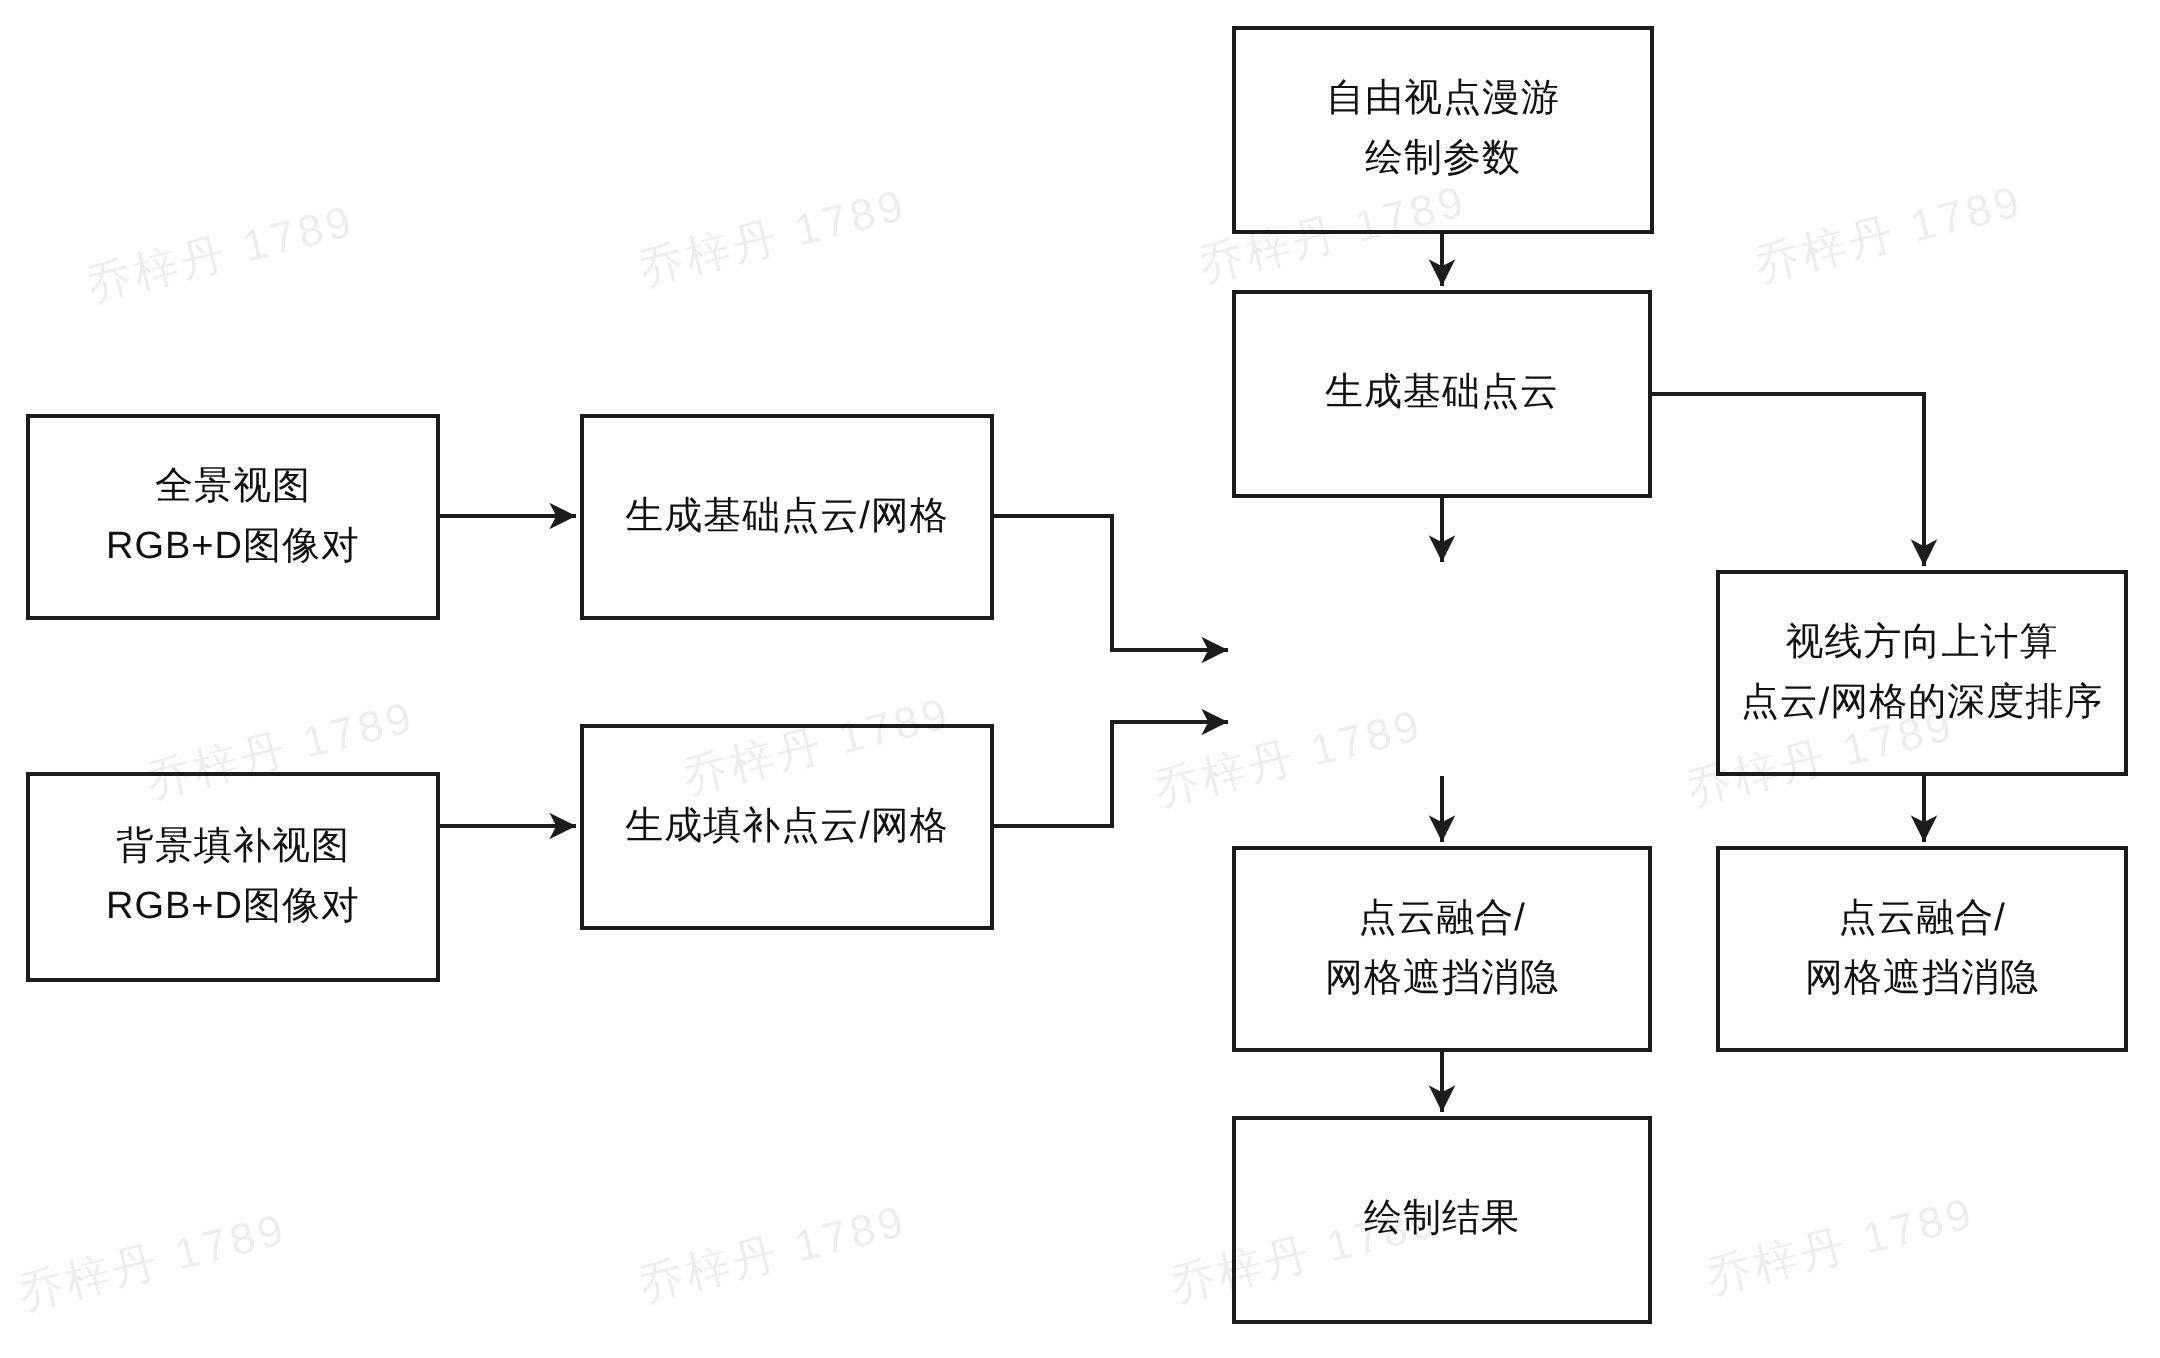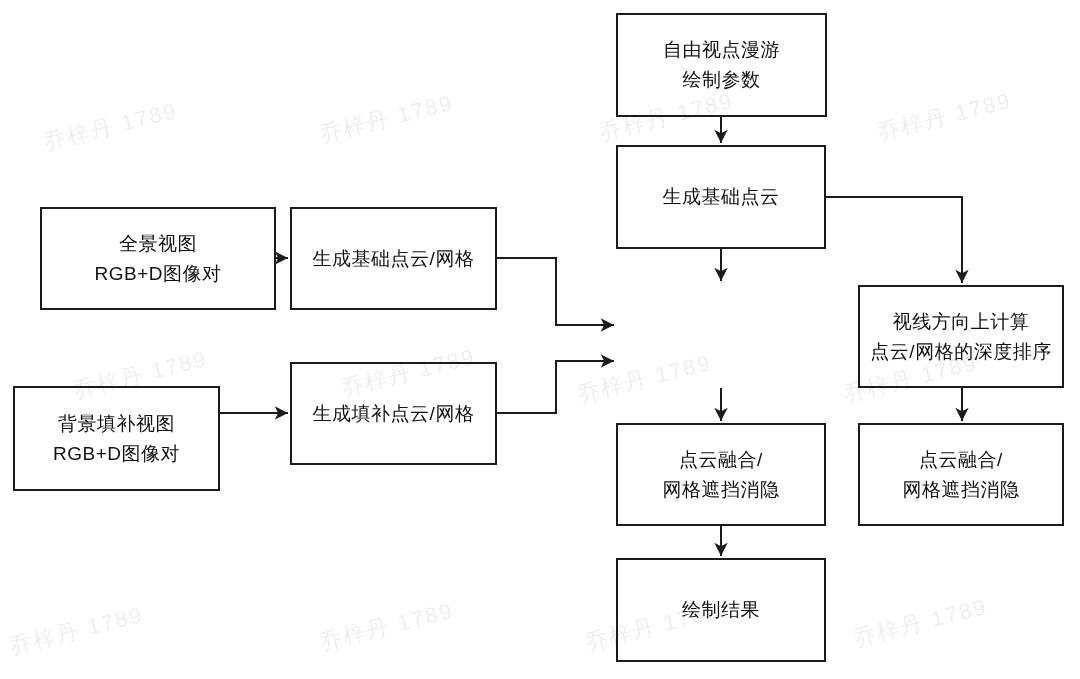--- a/index.html
+++ b/index.html
@@ -16,21 +16,21 @@
     display:flex; align-items:center; justify-content:center;
     text-align:center; z-index:2;
   }
   .node .lbl {
     white-space:pre-line; font-size:19px; line-height:30px;
     color:#111111; letter-spacing:0.5px;
   }
   
   .n-params   { left:616px; top:13px;  width:211px; height:104px; }
   .n-frustum  { left:616px; top:145px; width:210px; height:104px; }
-  .n-pano     { left:13px;  top:207px; width:236px; height:103px;margin-left:27px; }
+  .n-pano     { left:13px;  top:207px; width:207px; height:103px; }
   .n-bgfill   { left:13px;  top:362px; width:207px; height:105px;margin-top:24px; }
   .n-genbase  { left:290px; top:207px; width:207px; height:103px; }
   .n-genfill  { left:290px; top:362px; width:207px; height:103px; }
   .n-render   { left:616px; top:283px; width:210px; height:105px; }
   .n-fusion-c { left:616px; top:423px; width:210px; height:103px; }
   .n-result   { left:616px; top:558px; width:210px; height:104px; }
   .n-depth    { left:858px; top:285px; width:206px; height:103px; }
   .n-fusion-r { left:858px; top:423px; width:206px; height:103px; }
   
   .wm {

